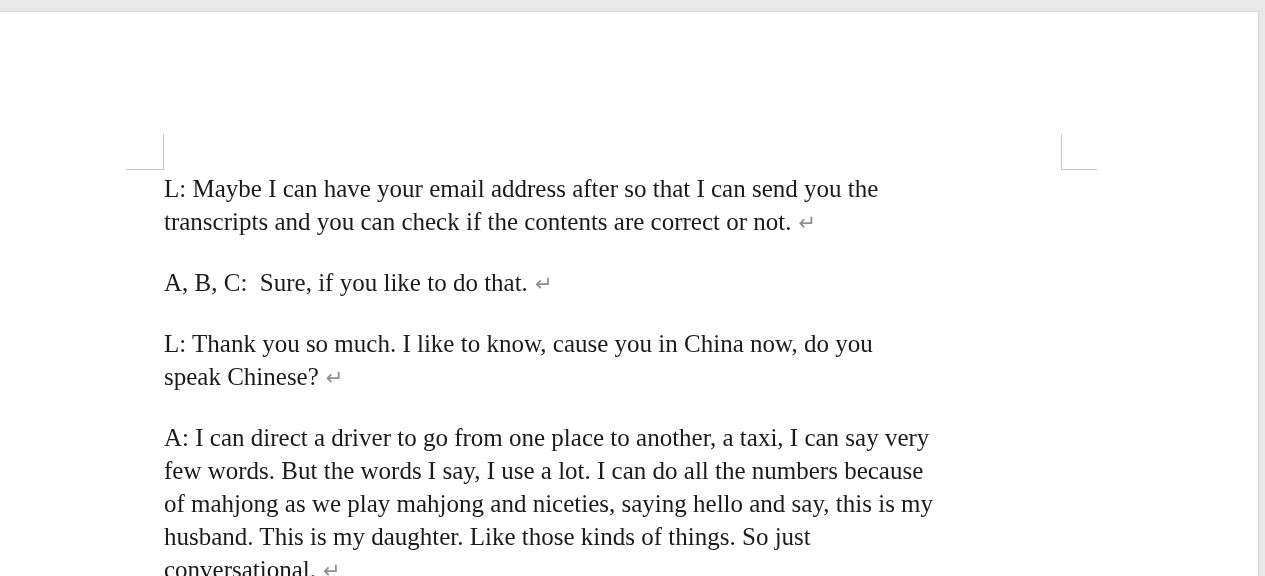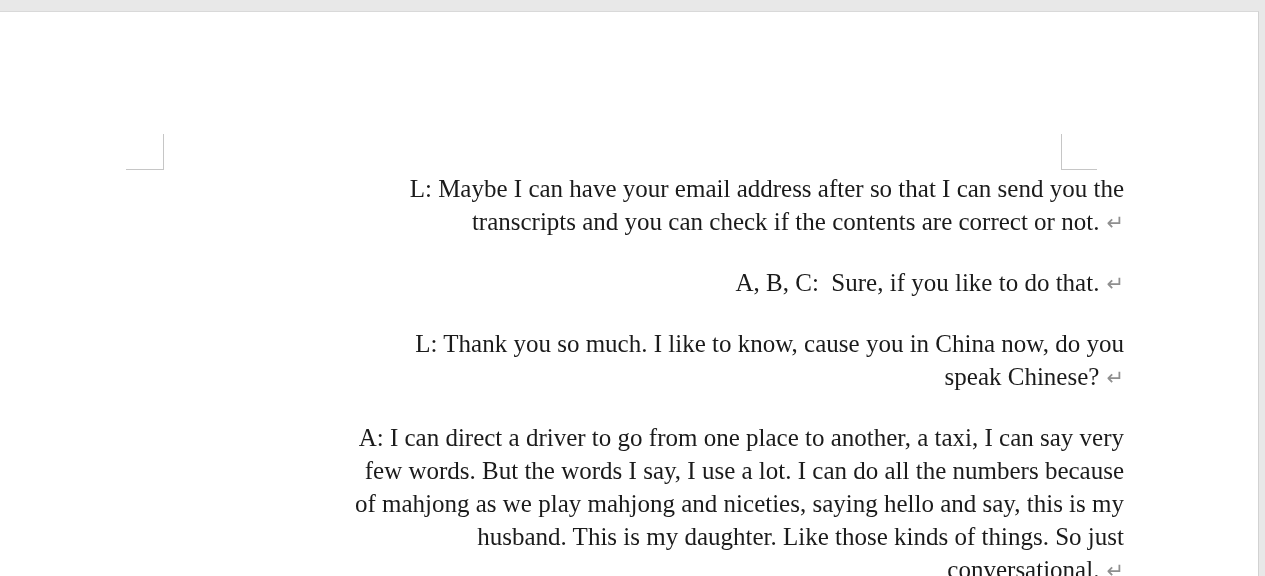--- a/index.html
+++ b/index.html
@@ -11,21 +11,20 @@
     height: 576px;
     overflow: hidden;
     position: relative;
     background: #e8e8e8;
     font-family: "Liberation Serif", "DejaVu Serif", serif;
   }
   .canvas {
     position: absolute;
     inset: 0;
     overflow: hidden;
-    text-align: right;
   }
   
   .page {
     position: absolute;
     left: -14px;
     top: 11px;
     width: 1273px;
     height: 640px;
     background: #ffffff;
     border-top: 1px solid #d9d9d9;

